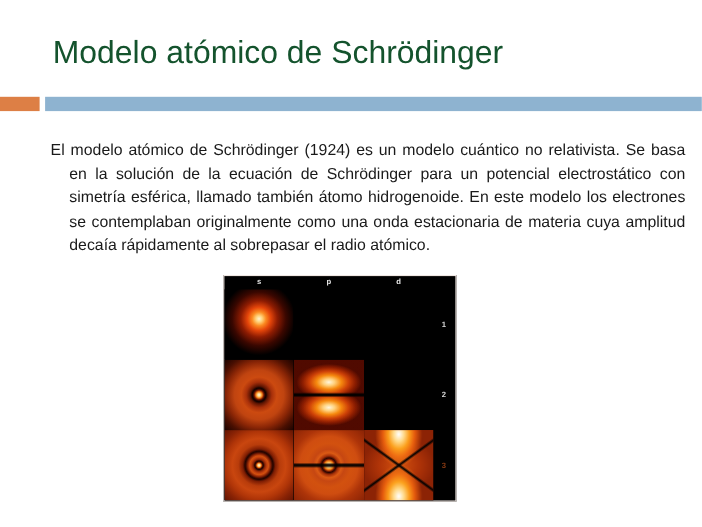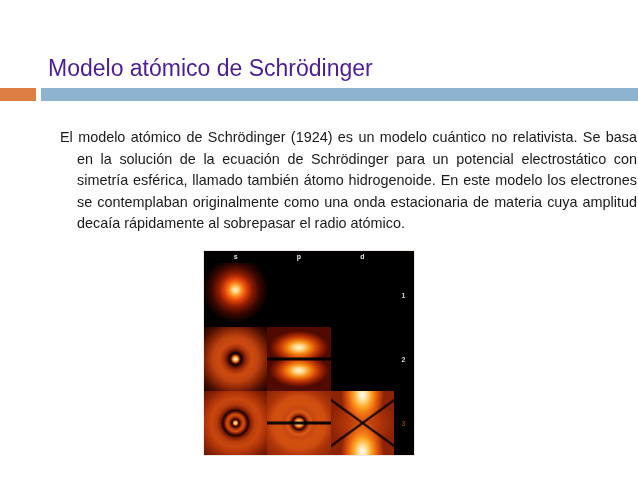--- a/index.html
+++ b/index.html
@@ -19,26 +19,26 @@
   .slide {
     position: absolute;
     inset: 0;
     background: #ffffff;
   }
 
   
   .slide-title {
     position: absolute;
     left: 48px;
-    top: 32px;
+    top: 8px;
     width: 560px;
-    font-size: 23px;
+    font-size: 29px;
     line-height: 42px;
     font-weight: normal;
-    color: #4c1d95;
+    color: #14532d;
     letter-spacing: 0px;
     white-space: nowrap;
   }
 
   
   .divider {
     position: absolute;
     left: 0;
     top: 88px;
     width: 638px;
@@ -57,21 +57,21 @@
     left: 41px;
     top: 0;
     width: 597px;
     height: 13px;
     background: #8eb3d0;
   }
 
   
   .body-text {
     position: absolute;
-    left: 60px;
+    left: 46px;
     top: 113px;
     width: 560px;
     font-size: 14.4px;
     line-height: 21.5px;
     color: #1a1a1a;
     text-align: justify;
     text-justify: inter-word;
     text-indent: 0;
     padding-left: 17px;
     text-indent: -17px;

